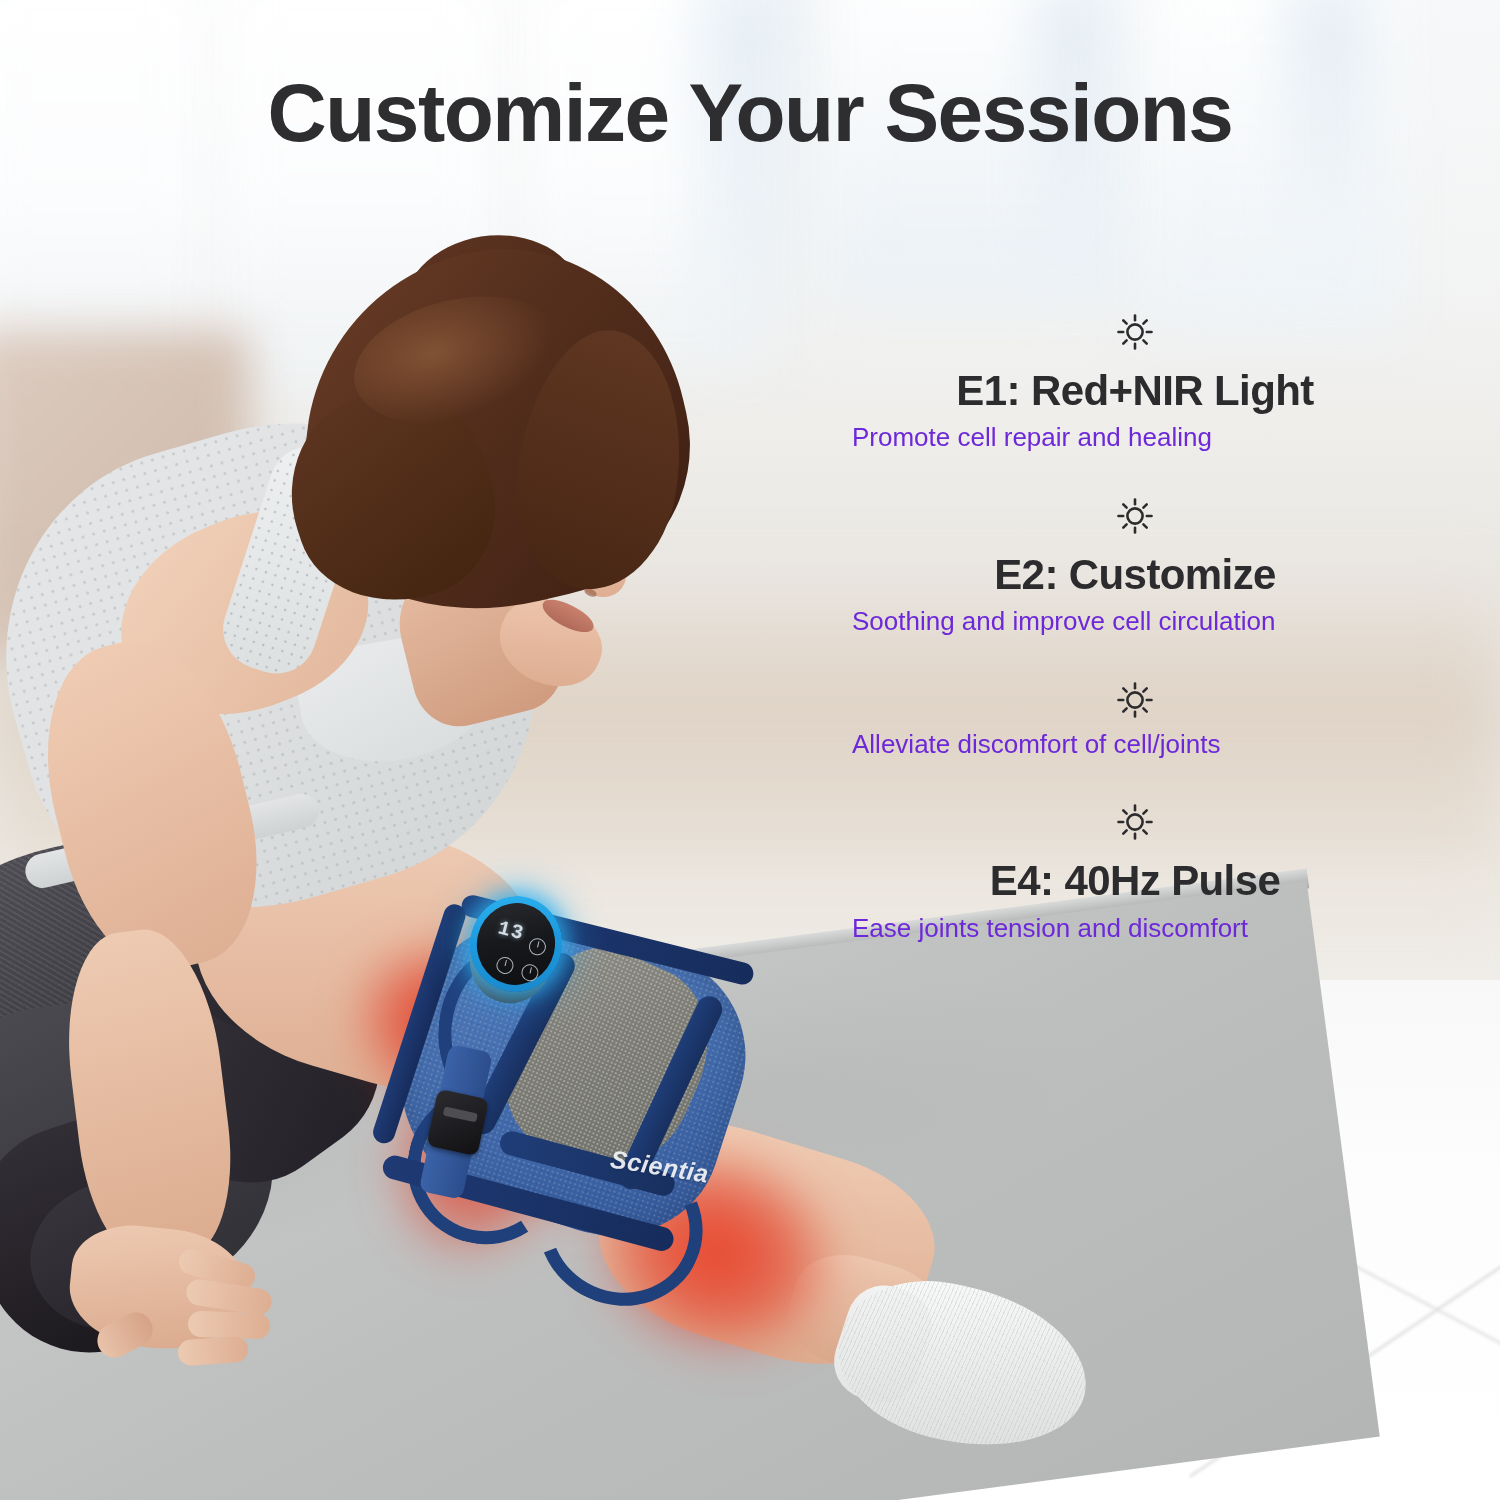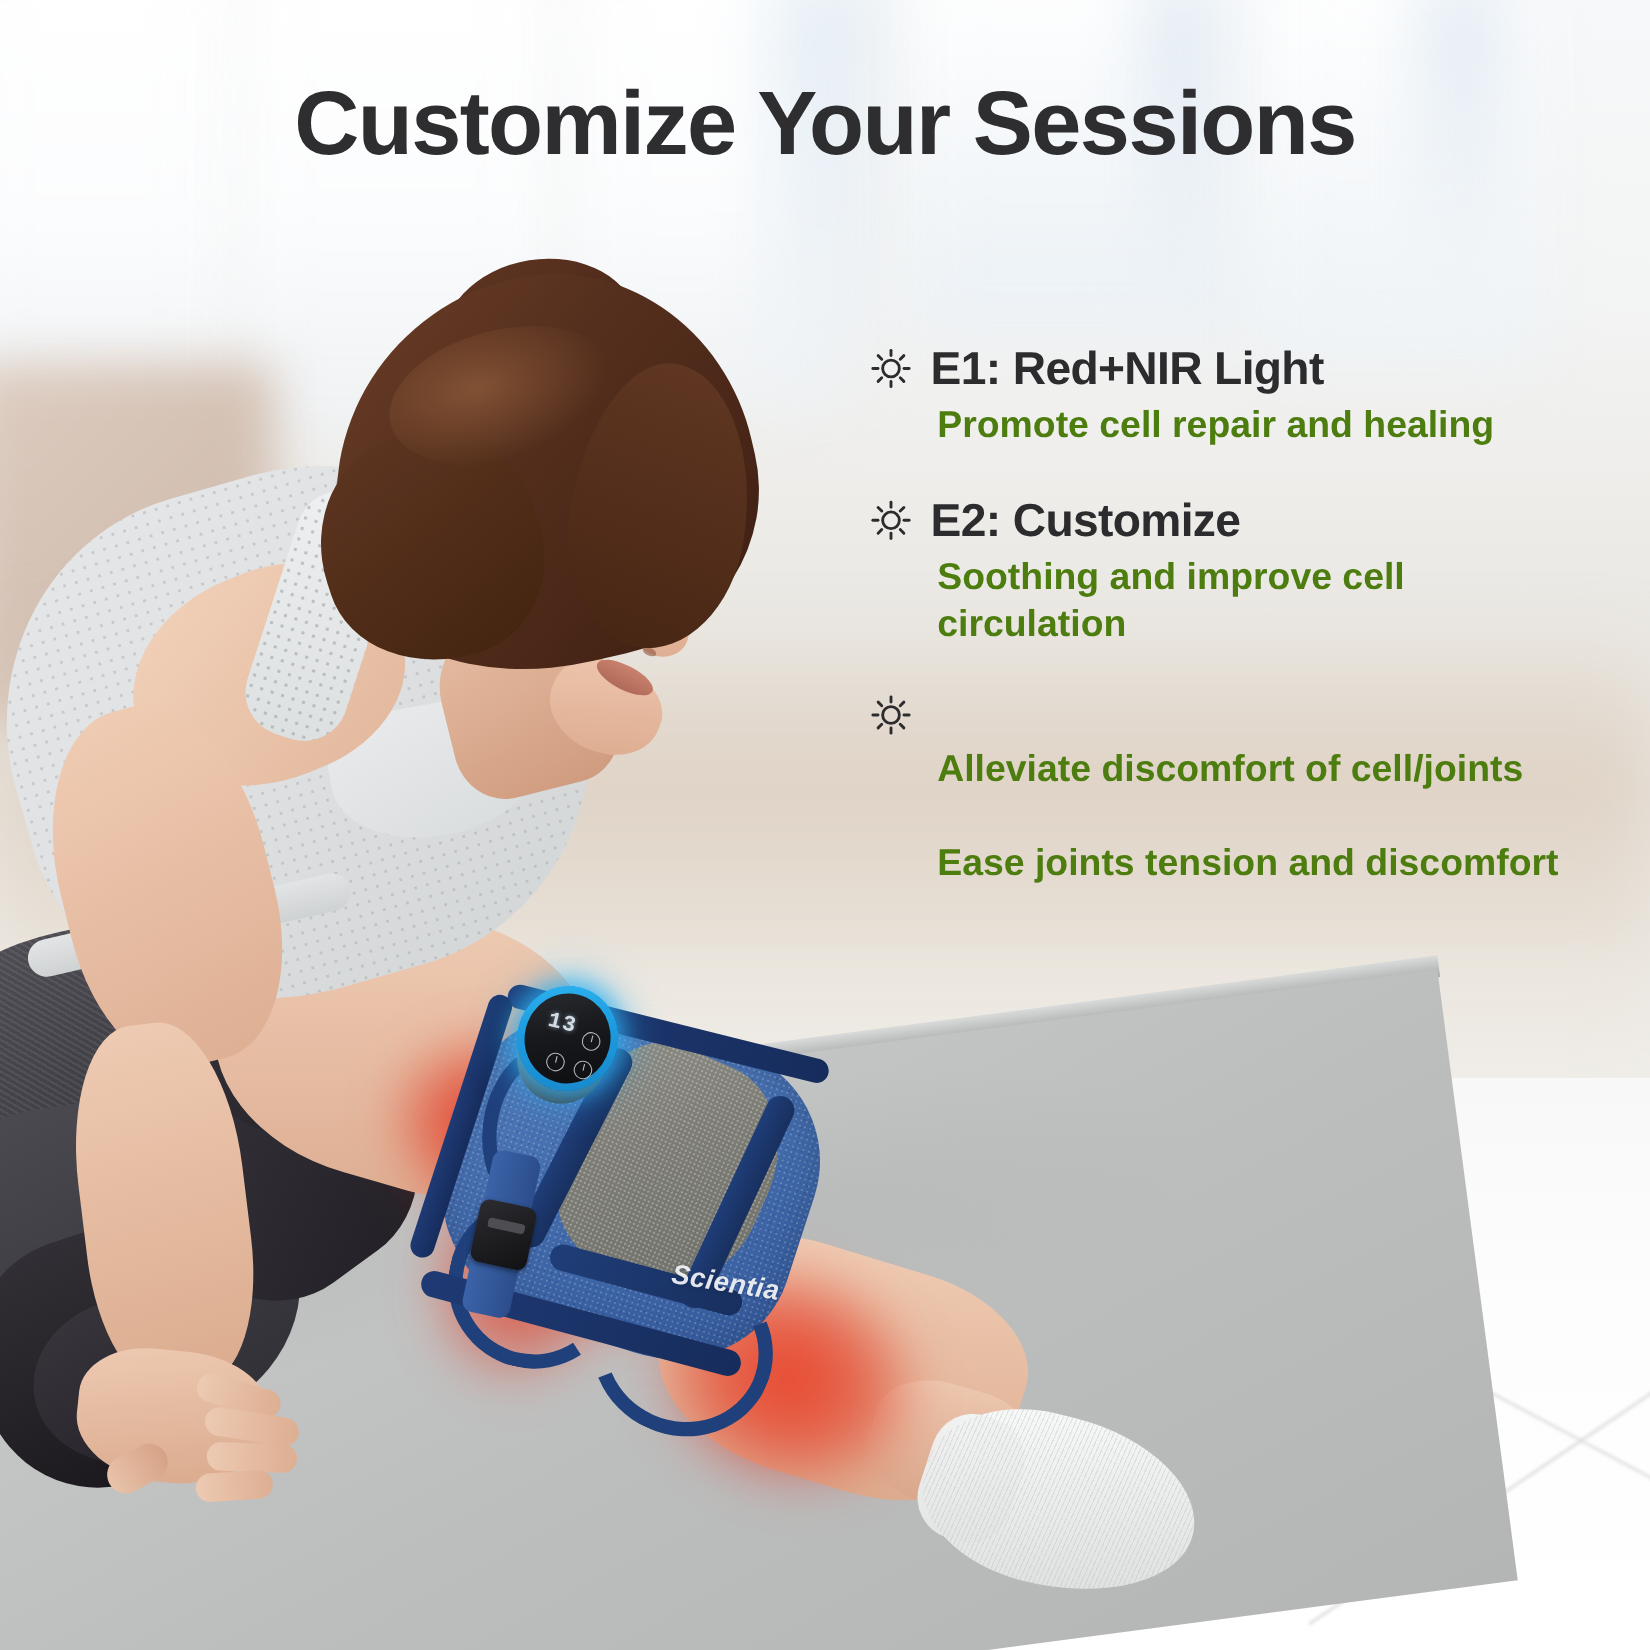--- a/index.html
+++ b/index.html
@@ -664,37 +664,38 @@
     left: 790px; top: 312px;
     width: 690px;
   }
   .feature { position: relative; margin-bottom: 42px; }
   .feature:last-child { margin-bottom: 0; }
 
   .feat-head {
     display: flex;
     align-items: center;
     gap: 16px;
+    flex-direction: column;
   }
   .sun-icon { flex: 0 0 auto; width: 40px; height: 40px; display: block; }
   .feat-title {
     font-family: "Liberation Sans", sans-serif;
     font-size: 42px;
     font-weight: 700;
     color: #2c2c2e;
     letter-spacing: -0.6px;
     white-space: nowrap;
     line-height: 1.08;
   }
   .feat-desc {
     margin: 8px 0 0 62px;
     font-family: "Liberation Sans", sans-serif;
-    font-size: 34px;
-    font-weight: 700;
-    color: #4d7c0f;
+    font-size: 26px;
+    font-weight: 400;
+    color: #6d28d9;
     line-height: 1.25;
     max-width: 600px;
   }
 </style>
 </head>
 <body>
 
 <div id="stage">
 
   <div class="bg-base"></div>
@@ -866,18 +867,34 @@
             <line x1="28.4" y1="28.4" x2="31.7" y2="31.7"></line>
             <line x1="31.7" y1="8.3" x2="28.4" y2="11.6"></line>
             <line x1="11.6" y1="28.4" x2="8.3" y2="31.7"></line>
           </g>
         </svg>
       </div>
       <div class="feat-desc">Alleviate discomfort of cell/joints</div>
     </div>
 
     <div class="feature">
+      <div class="feat-head">
+        <svg class="sun-icon" viewBox="0 0 40 40">
+          <circle cx="20" cy="20" r="7.6" fill="none" stroke="#2c2c2e" stroke-width="2.6"></circle>
+          <g stroke="#2c2c2e" stroke-width="2.6" stroke-linecap="round">
+            <line x1="20" y1="3.5" x2="20" y2="8.2"></line>
+            <line x1="20" y1="31.8" x2="20" y2="36.5"></line>
+            <line x1="3.5" y1="20" x2="8.2" y2="20"></line>
+            <line x1="31.8" y1="20" x2="36.5" y2="20"></line>
+            <line x1="8.3" y1="8.3" x2="11.6" y2="11.6"></line>
+            <line x1="28.4" y1="28.4" x2="31.7" y2="31.7"></line>
+            <line x1="31.7" y1="8.3" x2="28.4" y2="11.6"></line>
+            <line x1="11.6" y1="28.4" x2="8.3" y2="31.7"></line>
+          </g>
+        </svg>
+        <div class="feat-title">E4: 40Hz Pulse</div>
+      </div>
       <div class="feat-desc">Ease joints tension and discomfort</div>
     </div>
 
   </div>
 
 </div>
 
 </body></html>

